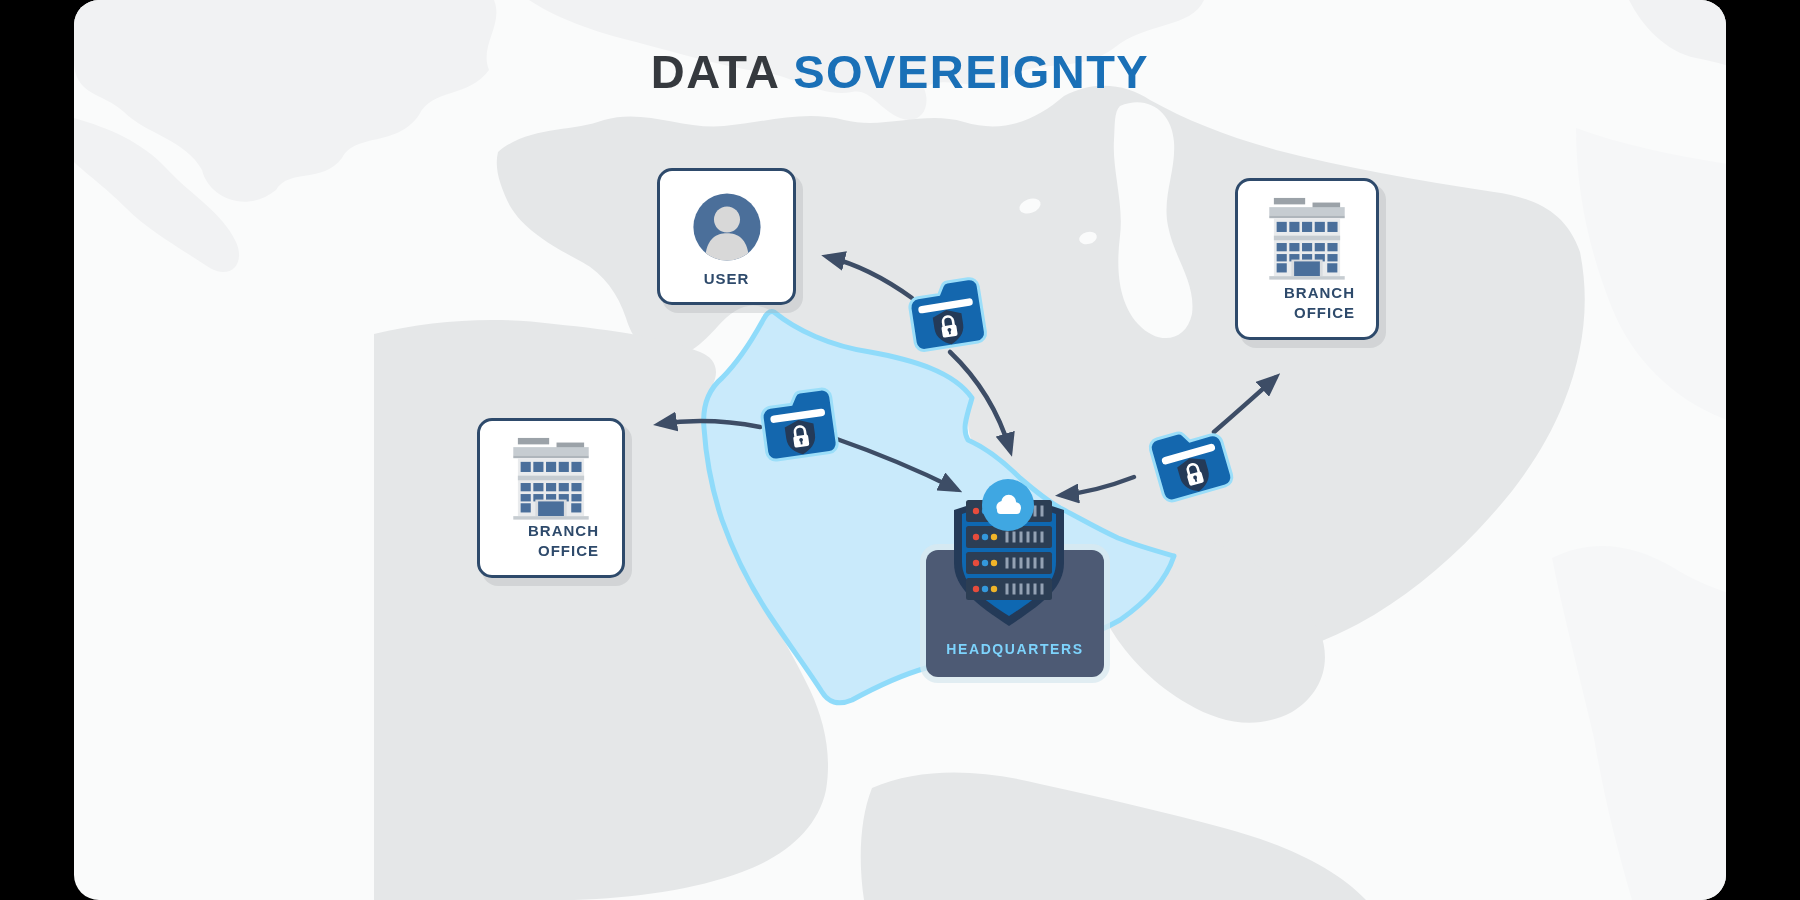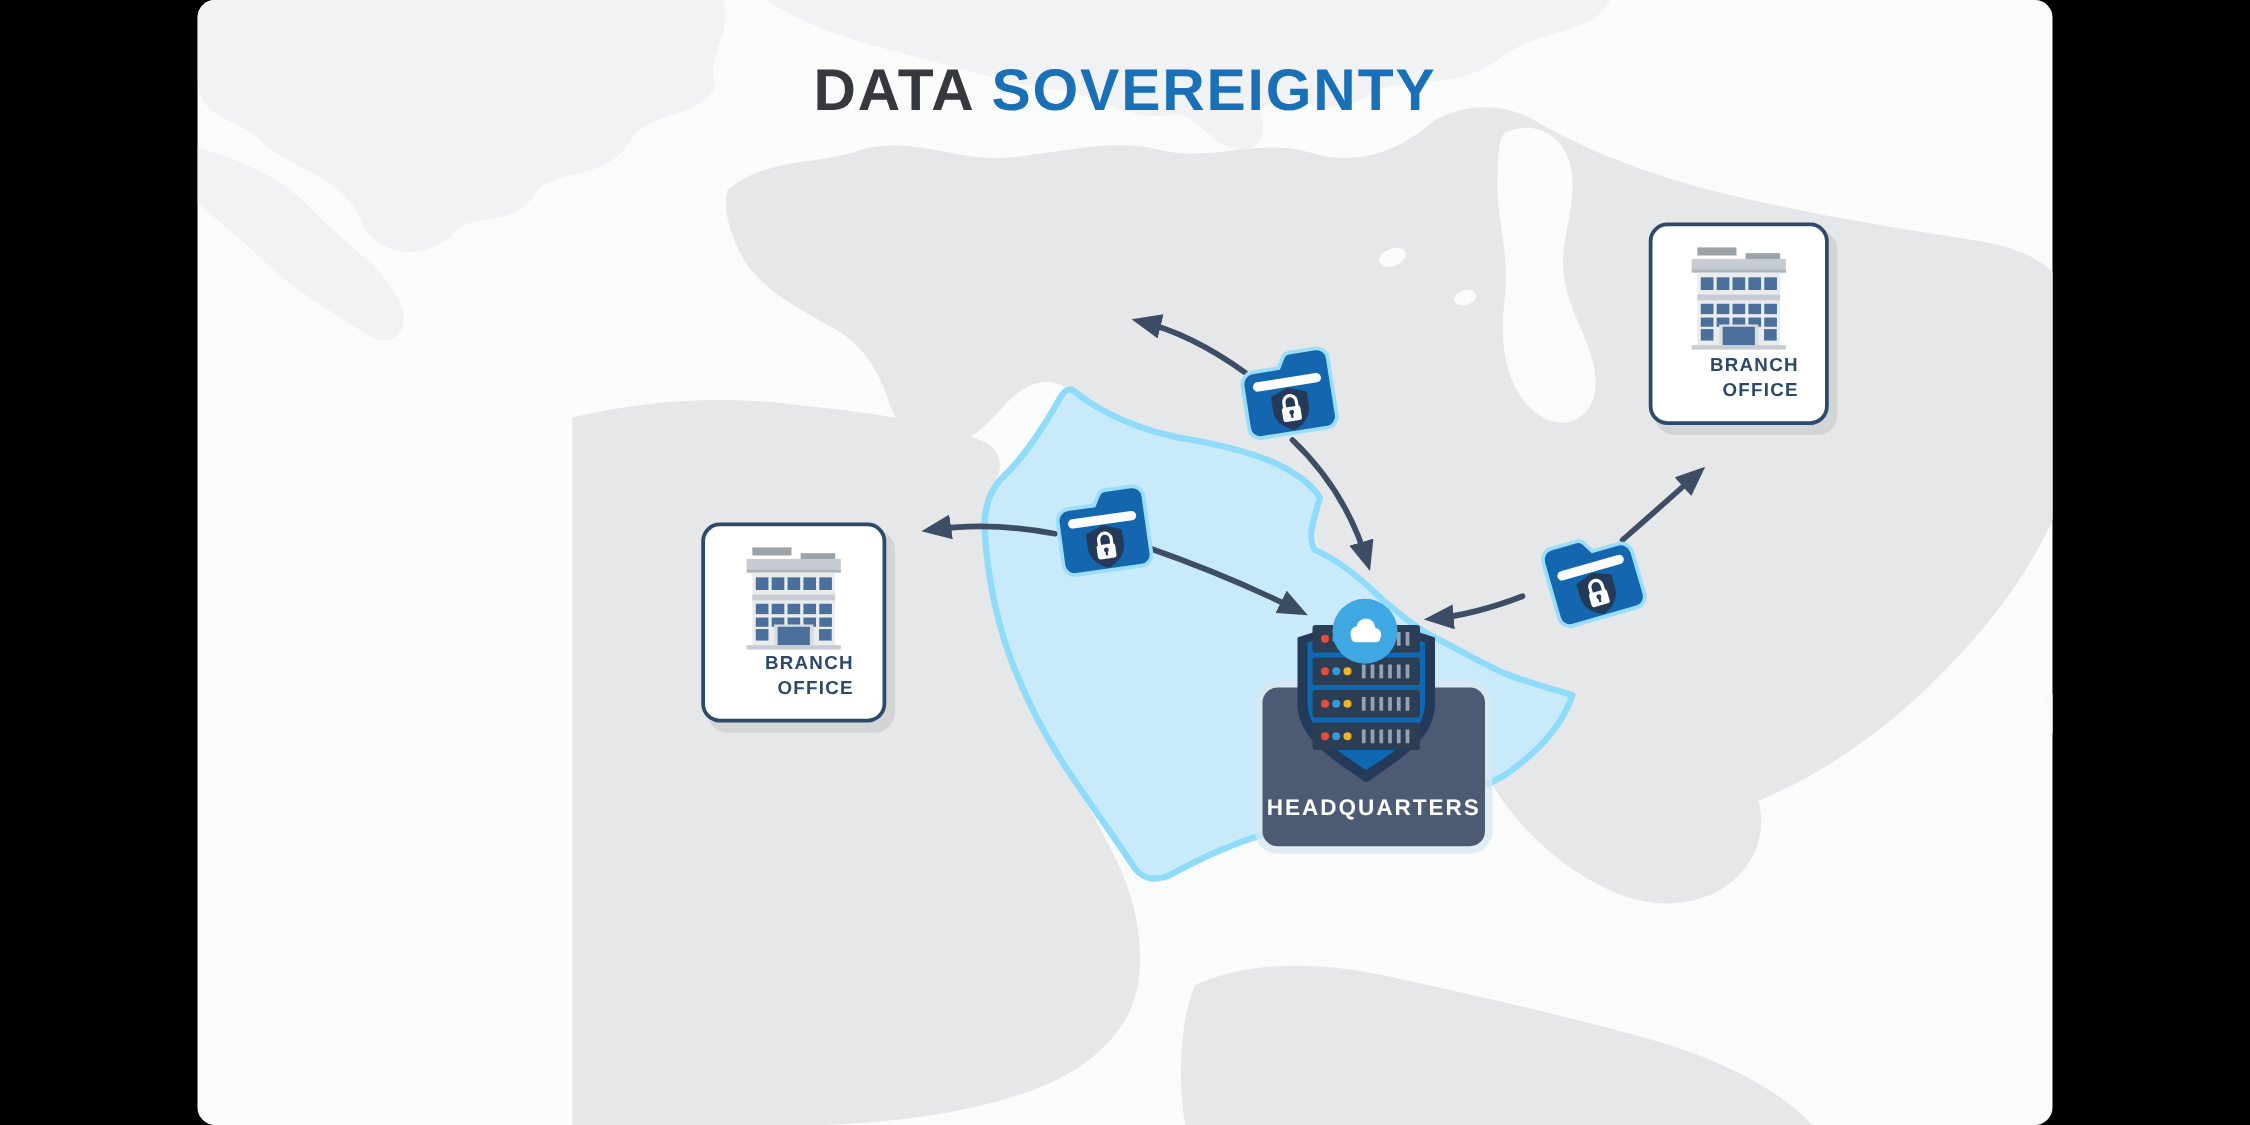--- a/index.html
+++ b/index.html
@@ -28,22 +28,22 @@
     --roof-light:#c6ccd1;
     --building-body:#e9ebed;
     --dot-red:#e74c3c;
     --dot-blue:#3498db;
     --dot-yellow:#f0b429;
     --grill:#94a2b4;
   }
   html,body{margin:0;padding:0;background:#000;}
   body{font-family:"Liberation Sans","DejaVu Sans",sans-serif;}
   .canvas{
-    position:relative;width:1484px;height:900px;margin:0 auto;
-    background:var(--canvas-bg);border-radius:14px;overflow:hidden;
+    position:relative;width:1624px;height:900px;margin:0 auto;
+    background:var(--canvas-bg);border-radius:25px;overflow:hidden;padding-left:28px;
   }
   .layer{position:absolute;left:0;top:0;width:1800px;height:900px;}
   
   .title{
     position:absolute;top:44px;left:0;width:100%;text-align:center;
     font-size:47px;font-weight:700;letter-spacing:1.5px;
   }
   .title .t-dark{color:var(--title-dark);}
   .title .t-accent{color:var(--accent-blue);}
   
@@ -63,21 +63,21 @@
   .node-icon{flex:0 0 auto;}
   .label-wrap{width:96px;text-align:right;}
   
   .hq-card{
     position:absolute;left:852px;top:550px;width:178px;height:127px;
     background:var(--hq-bg);border-radius:12px;
     box-shadow:0 0 0 6px rgba(216,232,239,.75);
     display:flex;align-items:flex-end;justify-content:center;box-sizing:border-box;
     padding-bottom:20px;
   }
-  .hq-label{color:#ffffff;font-weight:700;font-size:18px;letter-spacing:1.6px;}
+  .hq-label{color:#7dd3fc;font-weight:700;font-size:14px;letter-spacing:1.6px;}
   .server-assembly{position:absolute;left:870px;top:488px;width:130px;height:145px;}
   .cloud-badge{
     position:absolute;left:908px;top:479px;width:52px;height:52px;border-radius:50%;
     background:var(--cloud-blue);display:flex;align-items:center;justify-content:center;
   }
   
   .folder{position:absolute;width:80px;height:72px;}
   .folder-top{left:833px;top:279px;transform:rotate(-9deg);}
   .folder-mid{left:685px;top:389px;transform:rotate(-8deg);}
   .folder-right{left:1077px;top:427px;transform:rotate(-16deg) scaleX(-1);}
@@ -185,20 +185,26 @@
       <path d="M1060,477 Q1021,492 988,495" marker-end="url(#ah)"></path>
       <path d="M1140,432 Q1172,404 1201,378" marker-end="url(#ah)"></path>
     </g>
   </svg>
 
   <div class="title">
     <span class="t-dark">DATA</span>
     <span class="t-accent">SOVEREIGNTY</span>
   </div>
 
+  <div class="node-card user-card">
+    <svg class="node-icon" width="84" height="84" viewBox="0 0 100 100">
+      <use href="#person-sym"></use>
+    </svg>
+    <div class="node-label">USER</div>
+  </div>
 
   <div class="node-card branch-left">
     <svg class="node-icon" width="92" height="85" viewBox="0 0 100 92">
       <use href="#building-sym"></use>
     </svg>
     <div class="node-label label-wrap">BRANCH OFFICE</div>
   </div>
 
   <div class="node-card branch-right">
     <svg class="node-icon" width="92" height="85" viewBox="0 0 100 92">

